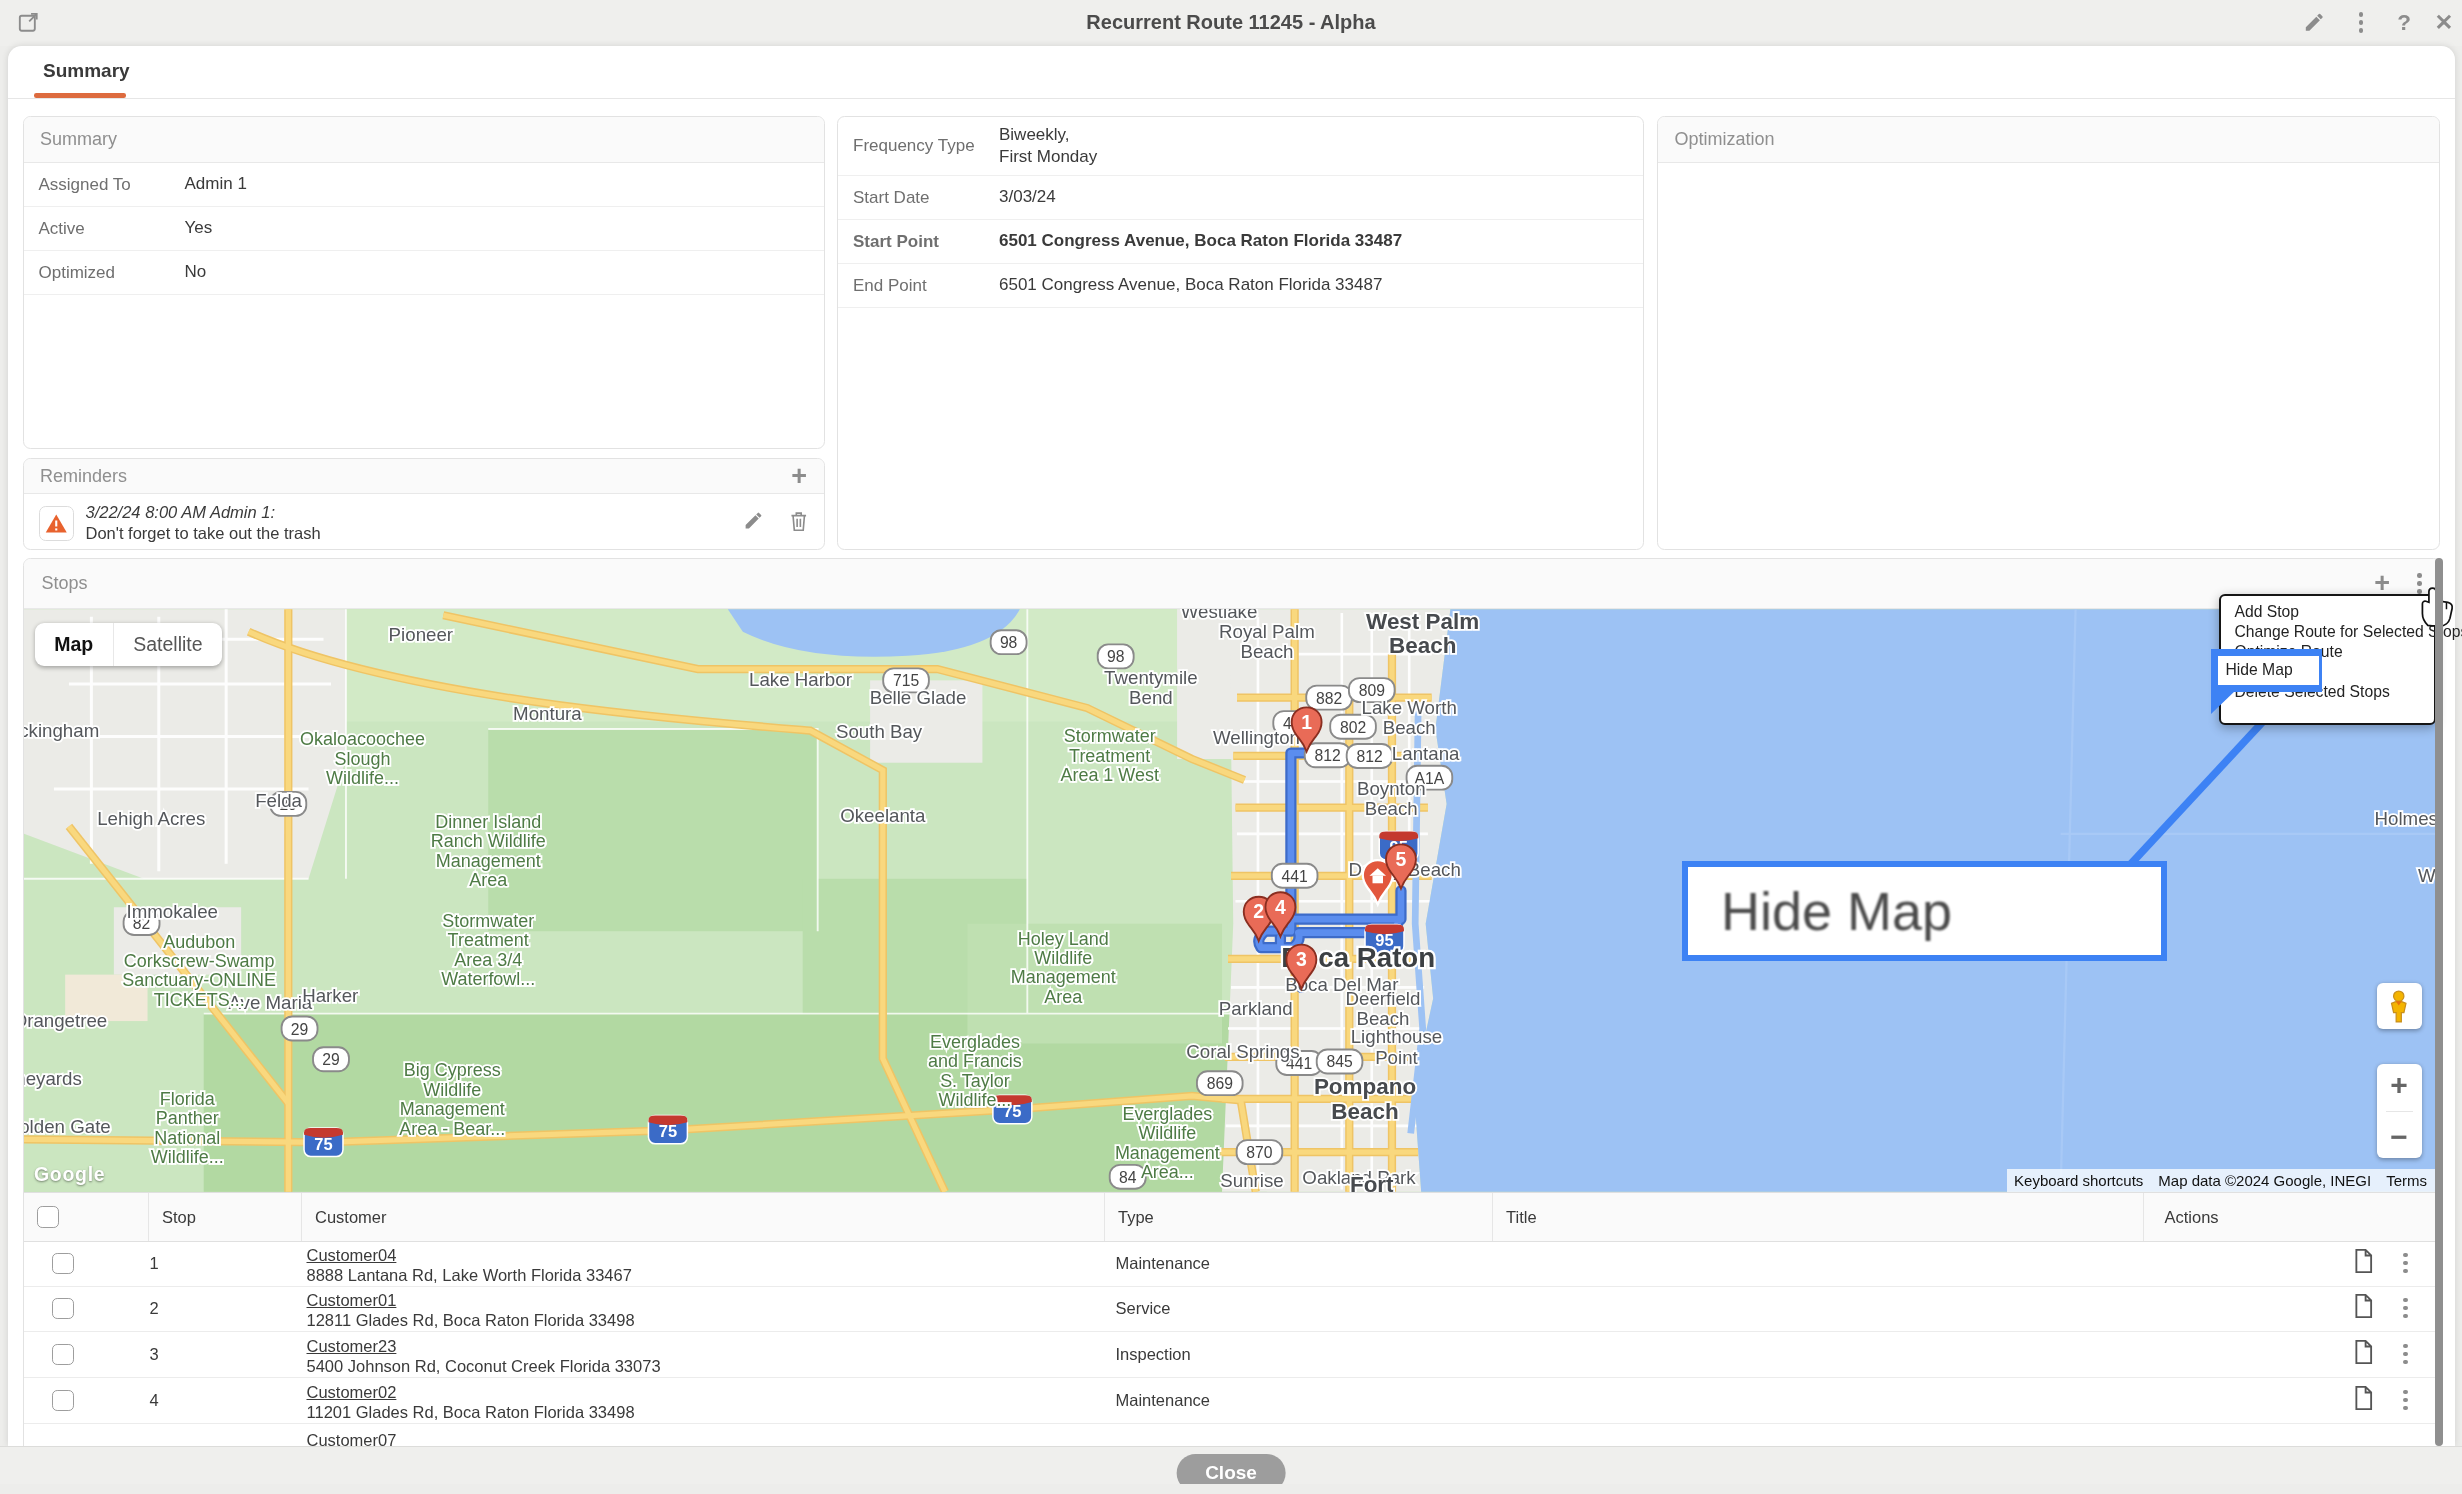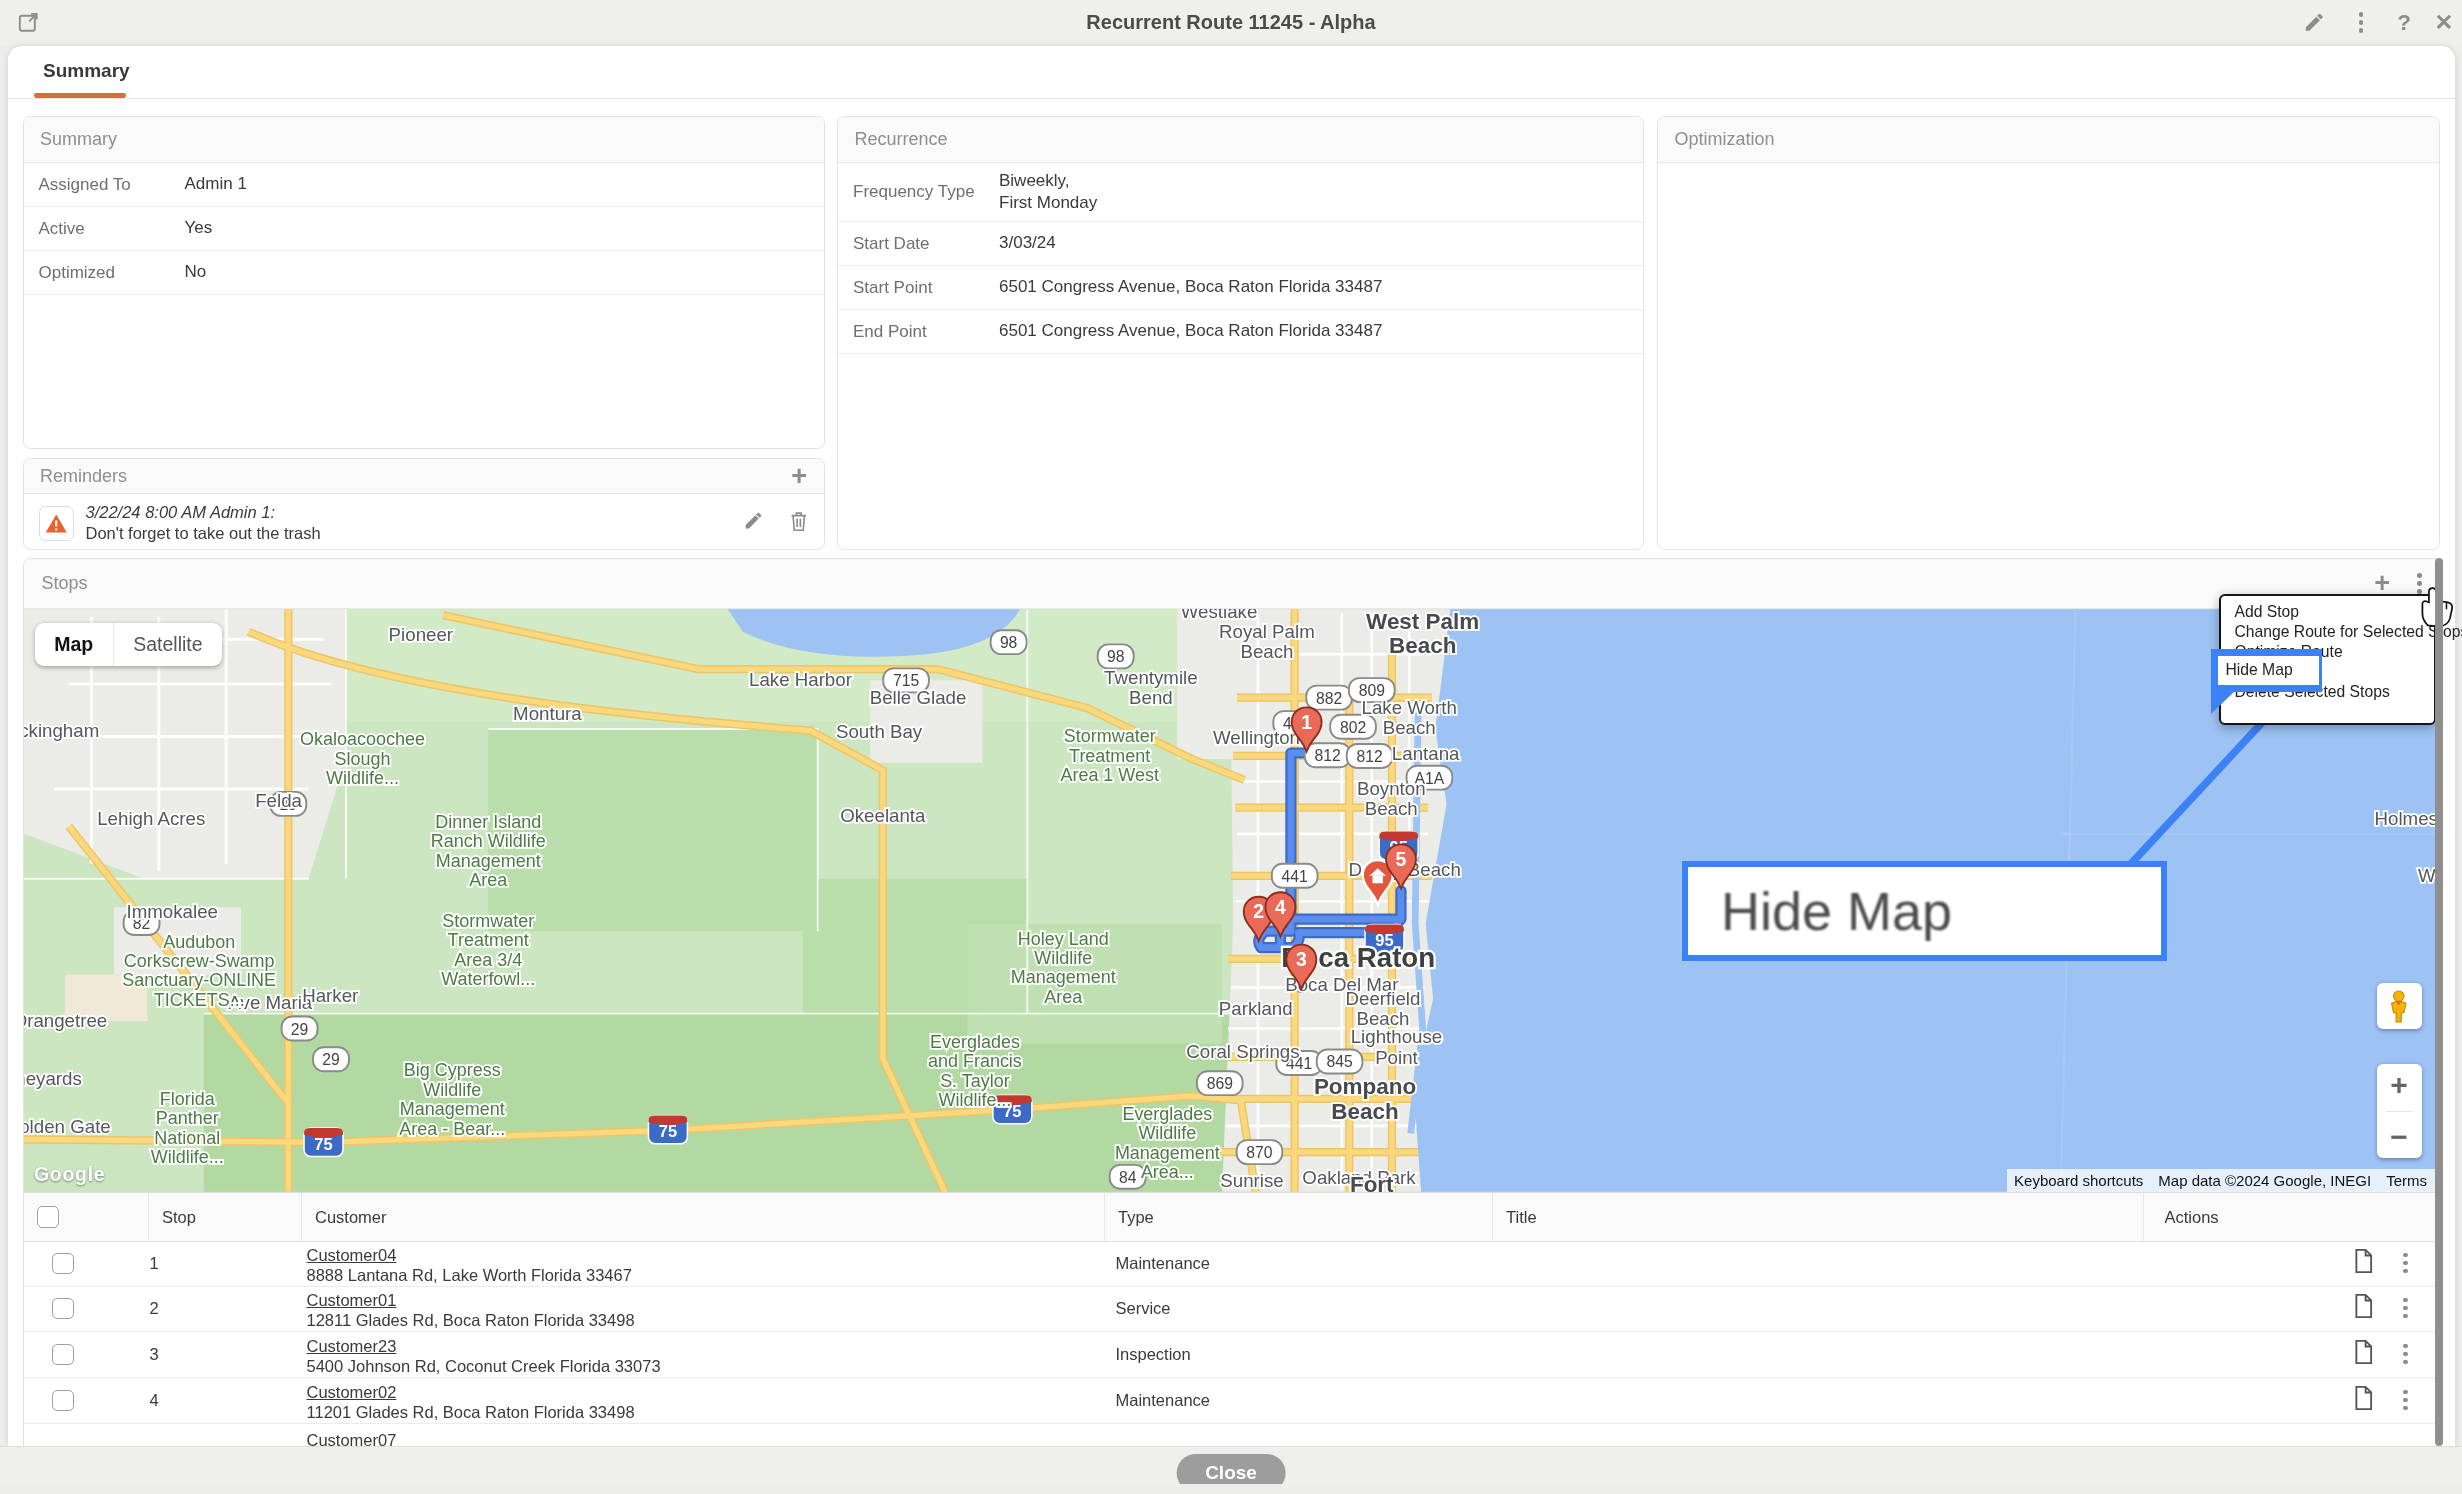--- a/index.html
+++ b/index.html
@@ -149,35 +149,32 @@
       <div class="kv-label">Active</div>
       <div class="kv-value">Yes</div>
     </div>
     <div class="kv-row" style="height:43px;">
       <div class="kv-label">Optimized</div>
       <div class="kv-value">No</div>
     </div>
   </div>
 
   <div class="abs card" style="left:837px;top:116px;width:805px;height:432px;">
-    <div class="card-head">
-        <span>Recurrence</span>
-      </div>
     <div class="kv-row" style="height:58px;">
       <div class="kv-label">Frequency Type</div>
       <div class="kv-value">
         <div>Biweekly,</div>
         <div>First Monday</div>
       </div>
     </div>
     <div class="kv-row" style="height:43px;">
       <div class="kv-label">Start Date</div>
       <div class="kv-value">3/03/24</div>
     </div>
-    <div class="kv-row" style="height:43px;">
+    <div class="kv-row" style="height:43px;font-weight:bold;">
       <div class="kv-label">Start Point</div>
       <div class="kv-value">6501 Congress Avenue, Boca Raton Florida 33487</div>
     </div>
     <div class="kv-row" style="height:43px;">
       <div class="kv-label">End Point</div>
       <div class="kv-value">6501 Congress Avenue, Boca Raton Florida 33487</div>
     </div>
   </div>
 
   <div class="abs card" style="left:1657px;top:116px;width:781px;height:432px;">

